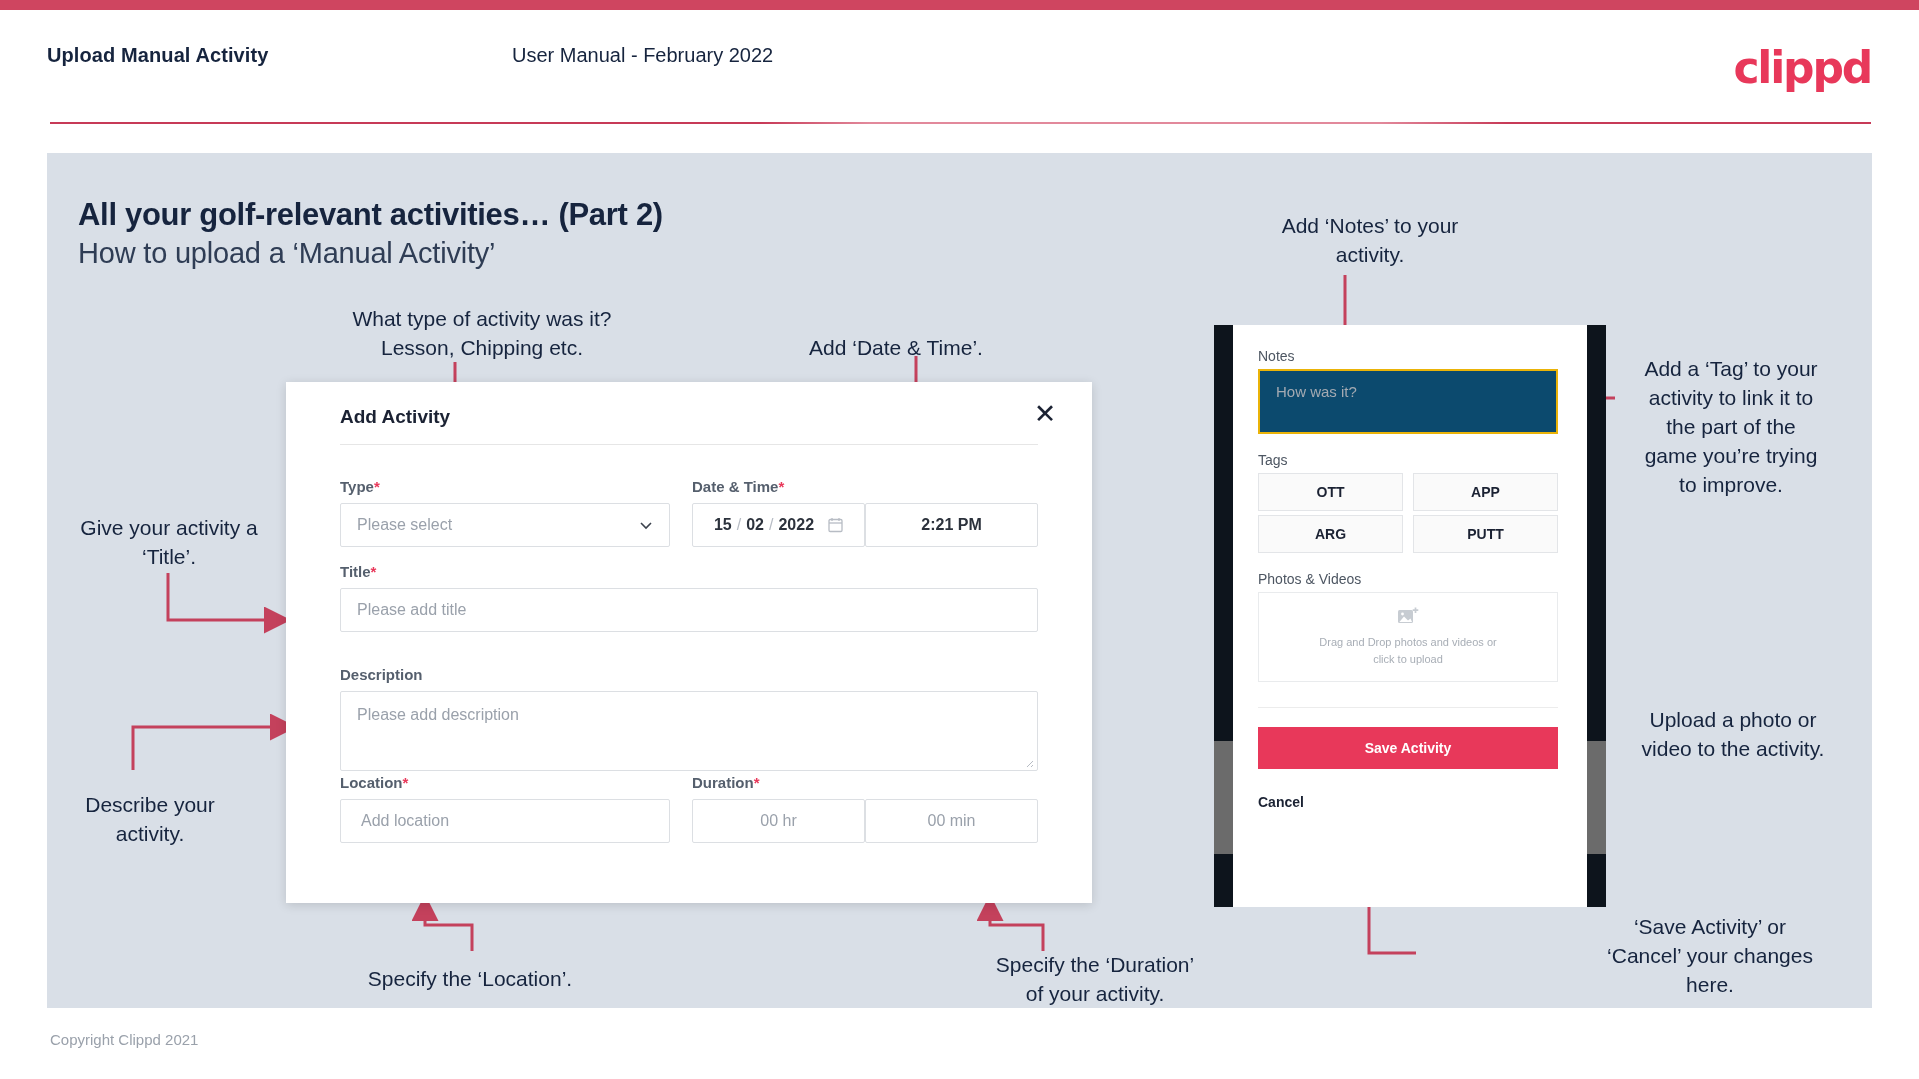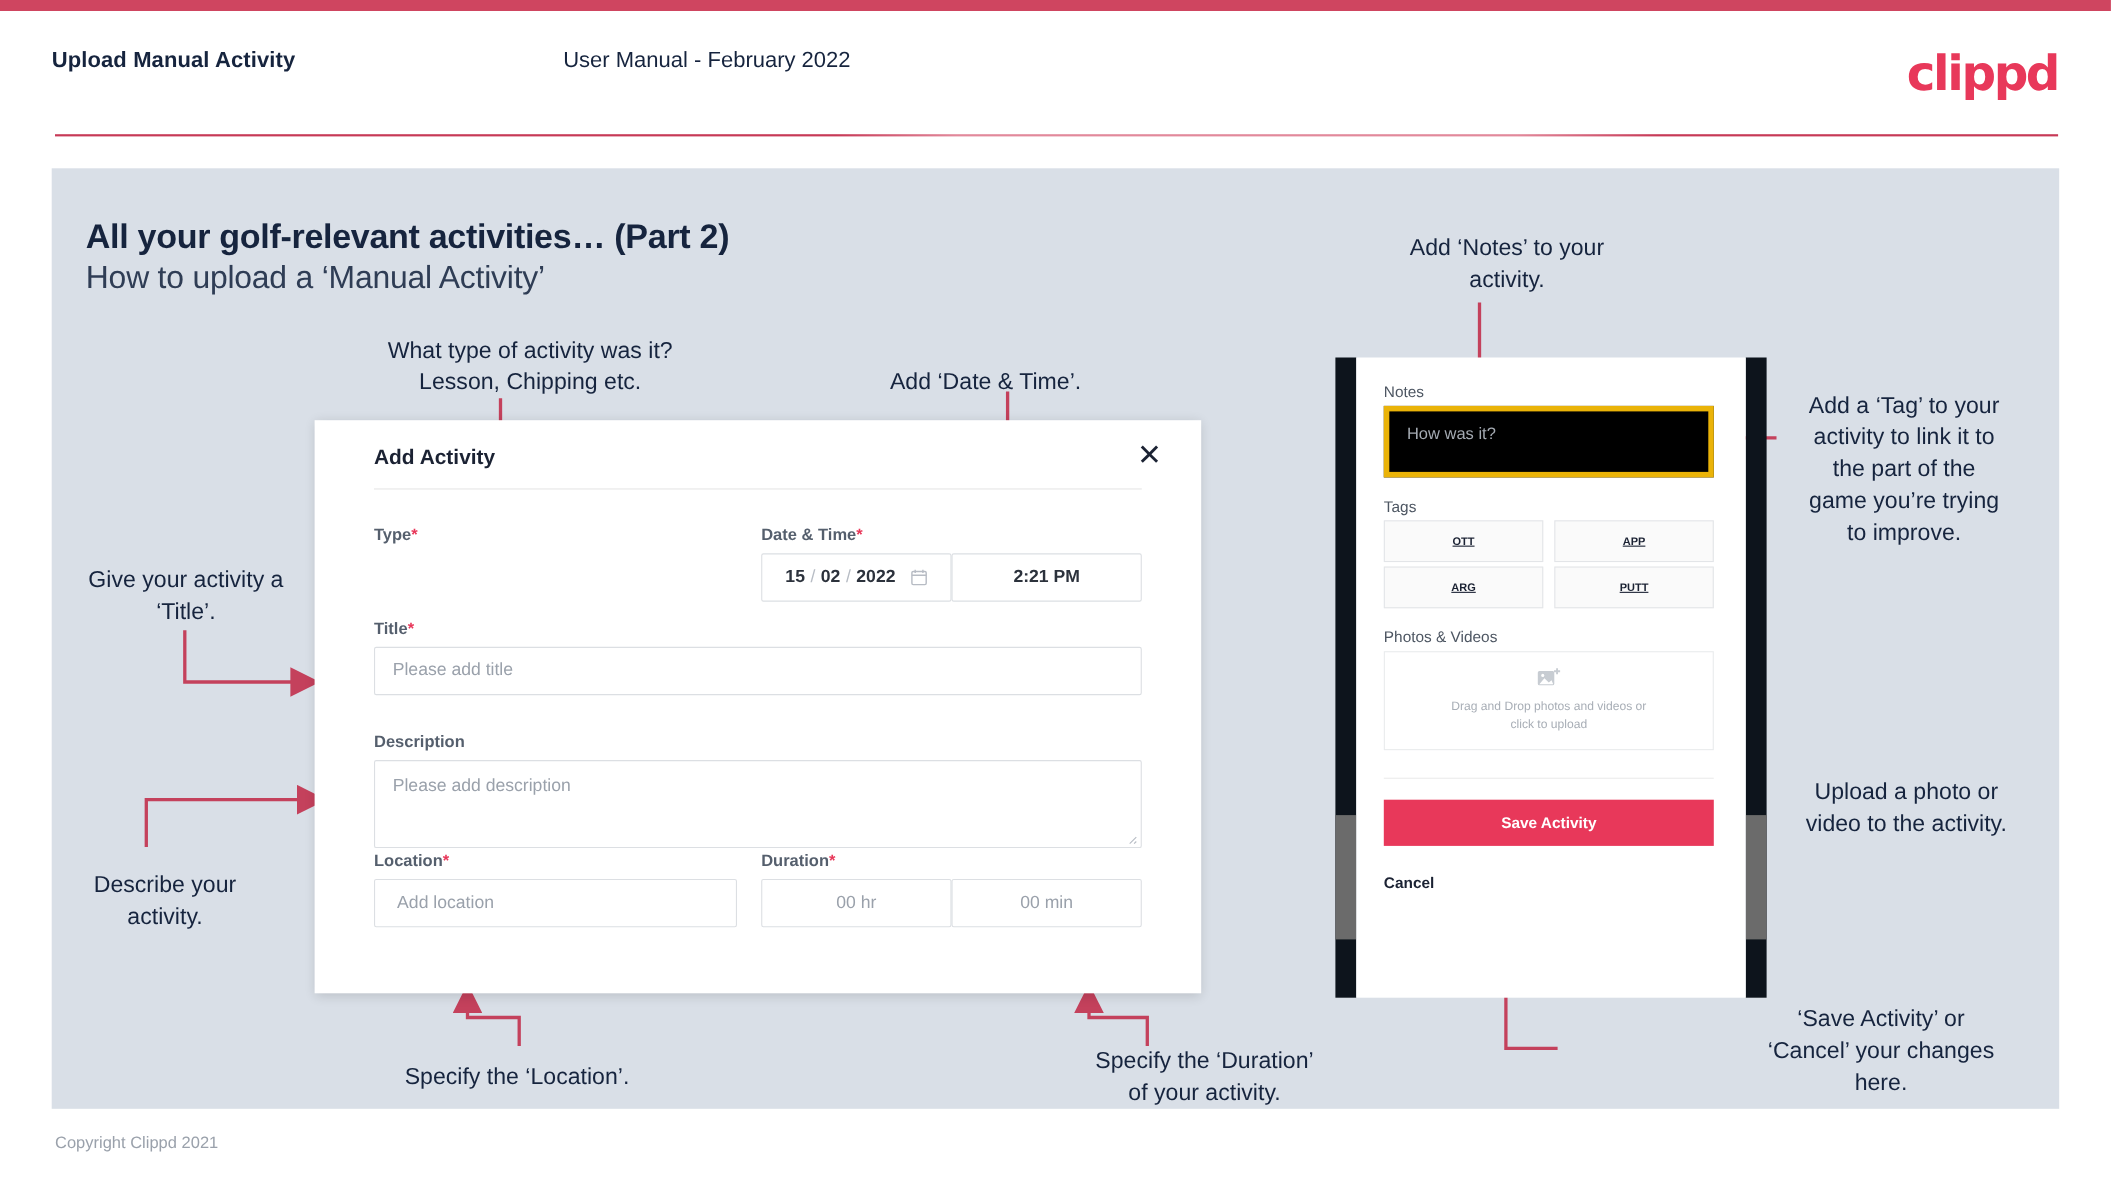--- a/index.html
+++ b/index.html
@@ -159,28 +159,28 @@
   }
   .phone-screen {
     position: absolute; left: 19px; top: 0;
     width: 354px; height: 582px;
     background: #ffffff;
   }
   .p-label {
     position: absolute; font-size: 14px; color: #4d5662;
   }
   .p-box {
-    position: absolute; border: 5px solid #eab308; background: #000000;
+    position: absolute; border: 2px solid #eab308; background: #0c4a6e;
     font-size: 15px; color: #a4aab2; padding: 12px 0 0 16px;
   }
   .tag {
     position: absolute;
     border: 1px solid #e3e5e8; background: #fafafa;
     display: flex; align-items: center; justify-content: center;
-    font-size: 10px; font-weight: 700; color: #1b2233; text-decoration: underline;
+    font-size: 14px; font-weight: 700; color: #1b2233;
   }
   .drop {
     position: absolute;
     border: 1px solid #e9ebed; background: #fff;
     display: flex; flex-direction: column;
     align-items: center; justify-content: center;
     gap: 7px;
   }
   .drop-text {
     font-size: 11px; color: #a8aeb6; line-height: 17px; text-align: center;
@@ -281,20 +281,26 @@
   <div class="dialog">
     <div class="dialog-head">
       <div class="dialog-title">Add Activity</div>
       <div class="dialog-close">✕</div>
     </div>
     <div class="dialog-divider"></div>
 
     <div class="field-label" style="left:54px; top:96px;">
       <span>Type</span><span class="req">*</span>
     </div>
+    <div class="inp" style="left:54px; top:121px; width:330px; height:44px;">
+      <span>Please select</span>
+      <svg class="chev" viewBox="0 0 14 14">
+        <path d="M2 5 L7 10 L12 5" stroke="#3b424d" stroke-width="1.6" fill="none"></path>
+      </svg>
+    </div>
 
     <div class="field-label" style="left:406px; top:96px;">
       <span>Date &amp; Time</span><span class="req">*</span>
     </div>
     <div class="inp center dark" style="left:406px; top:121px; width:173px; height:44px; gap:5px;">
       <span>15</span>
       <span style="color:#b7bcc4;font-weight:400">/</span>
       <span>02</span>
       <span style="color:#b7bcc4;font-weight:400">/</span>
       <span>2022</span>

